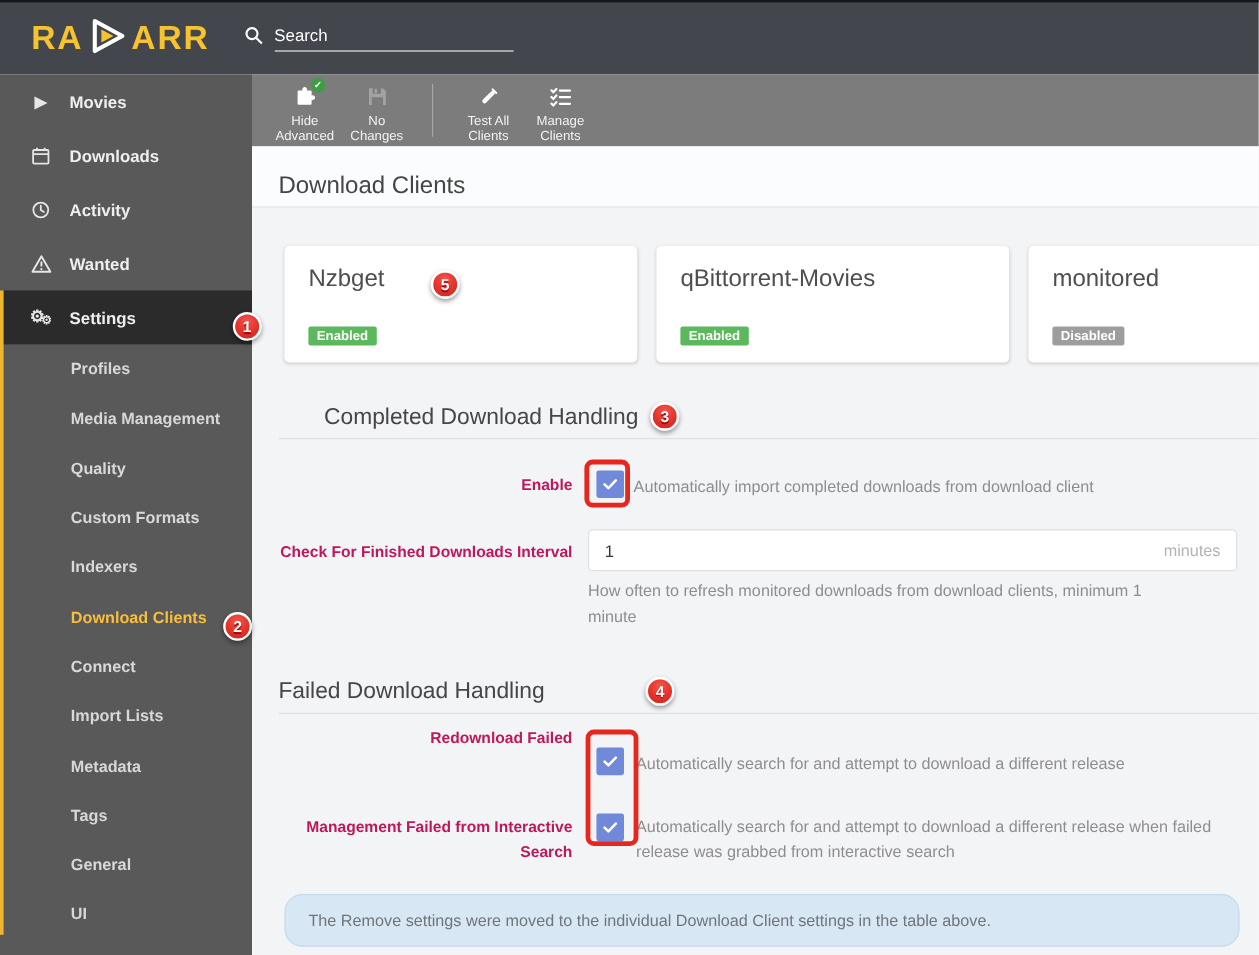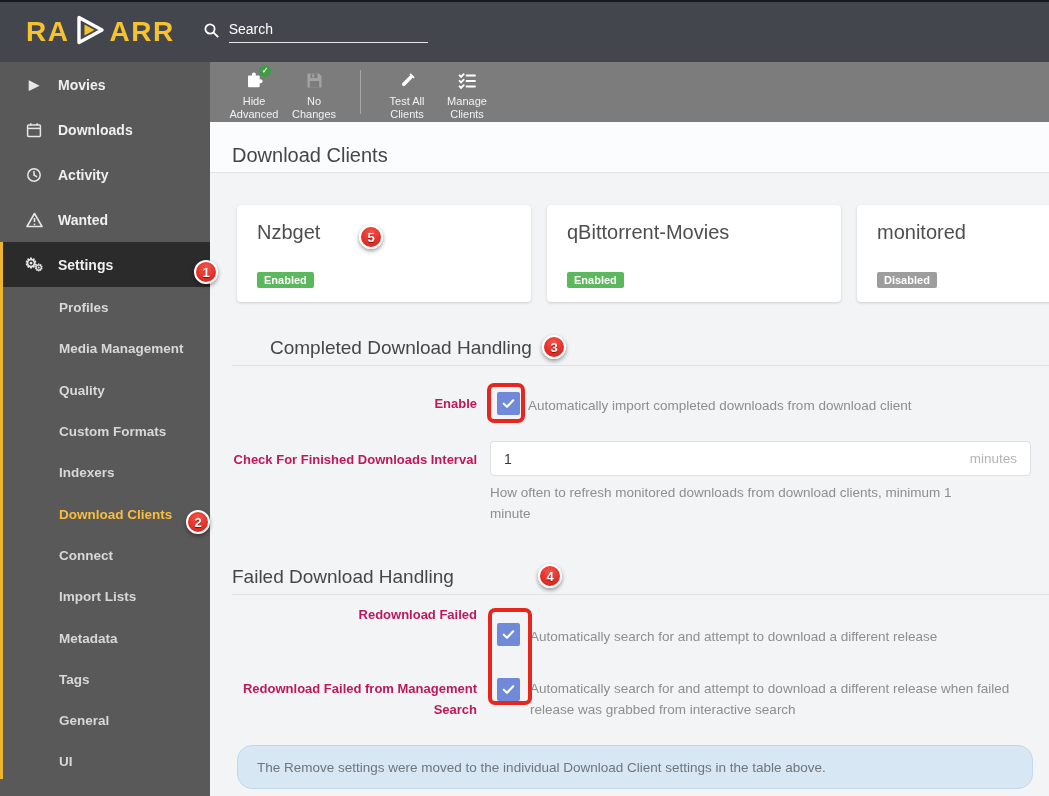--- a/index.html
+++ b/index.html
@@ -264,21 +264,21 @@
     <div class="sec-line" style="top:472px;"></div>
 
     <div class="form-label" style="top:482px;">Redownload Failed</div>
     <div class="checkbox" style="left:287px; top:501px;">
       <svg width="15" height="15" viewBox="0 0 16 16">
           <path d="M3 8.2 l3.4 3.3 L13 4.6" stroke="#fff" stroke-width="2.3" fill="none" stroke-linecap="round" stroke-linejoin="round"></path>
         </svg>
     </div>
     <div class="helper" style="left:320px; top:504px;">Automatically search for and attempt to download a different release</div>
 
-    <div class="form-label" style="top:556px;">Redownload Failed from Management Search</div>
+    <div class="form-label" style="top:556px;">Management Failed from Interactive Search</div>
     <div class="checkbox" style="left:287px; top:556px;">
       <svg width="15" height="15" viewBox="0 0 16 16">
           <path d="M3 8.2 l3.4 3.3 L13 4.6" stroke="#fff" stroke-width="2.3" fill="none" stroke-linecap="round" stroke-linejoin="round"></path>
         </svg>
     </div>
     <div class="helper" style="left:320px; top:556px; width:510px;">Automatically search for and attempt to download a different release when failed release was grabbed from interactive search</div>
 
     <div class="ann-box" style="left:277px; top:261px; width:38px; height:40px;"></div>
     <div class="ann-box" style="left:278px; top:486px; width:44px; height:97px;"></div>
 

